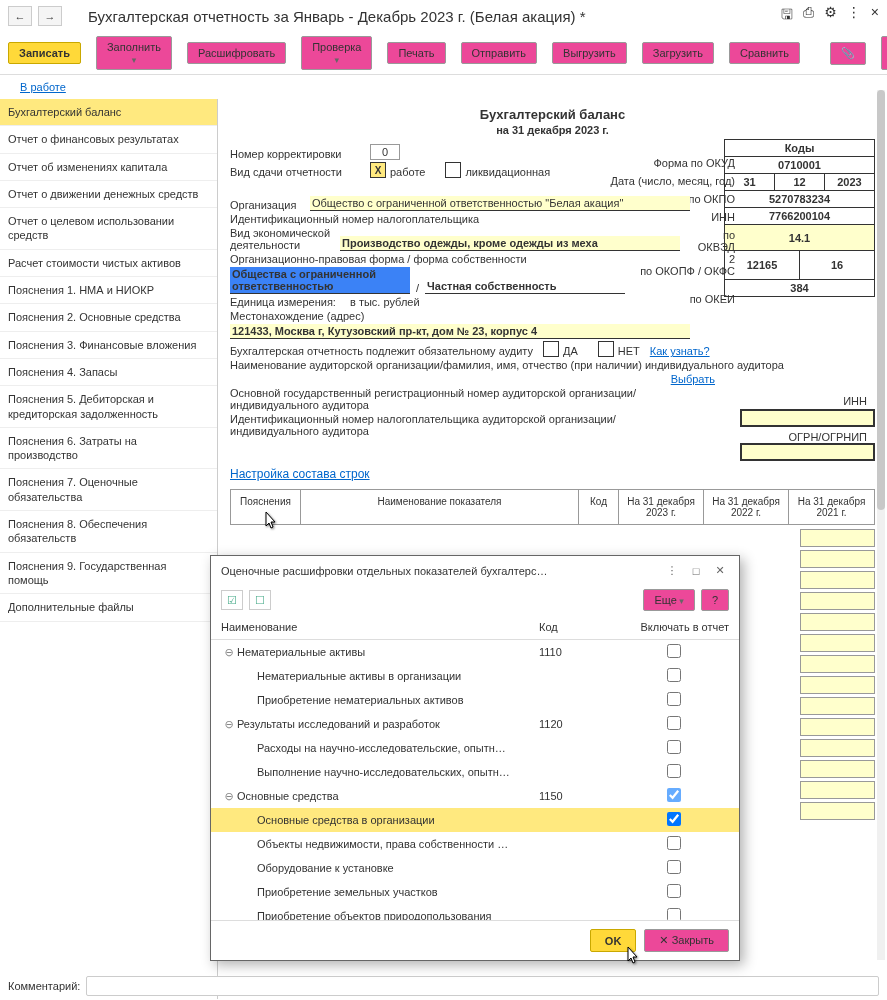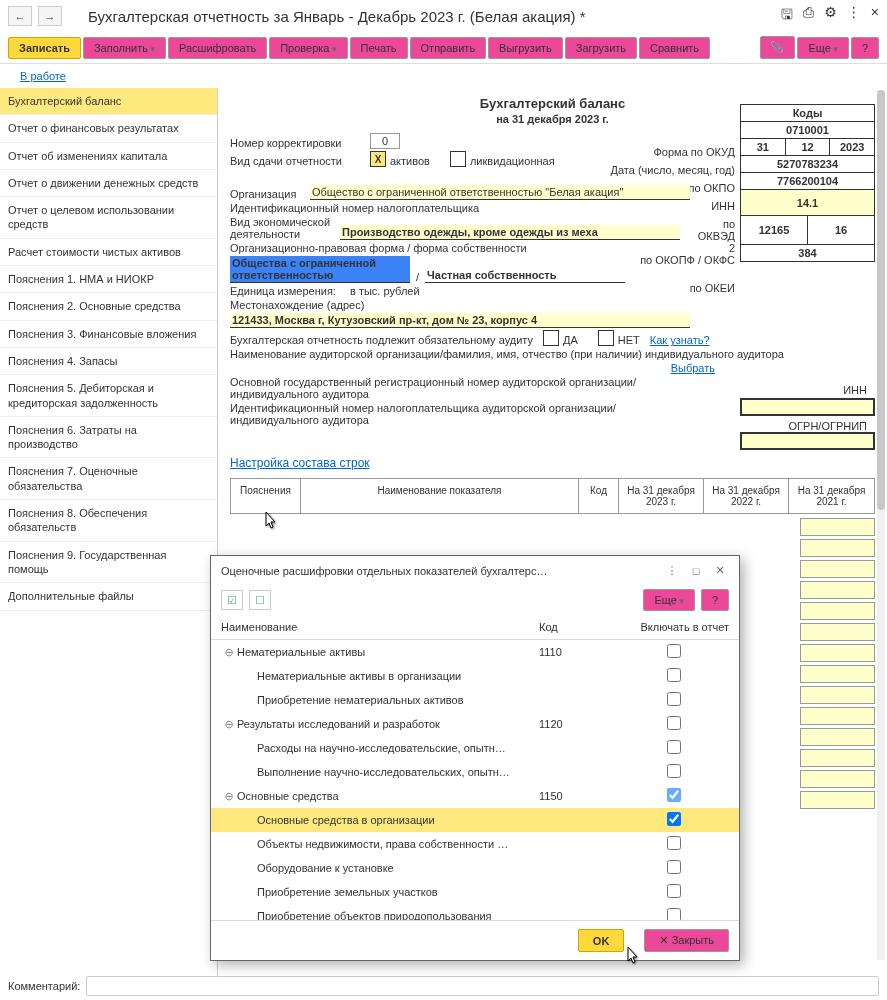--- a/index.html
+++ b/index.html
@@ -2,39 +2,39 @@
 <html><head>
 <meta charset="utf-8">
 <style>
 *{box-sizing:border-box;margin:0;padding:0;font-family:Arial,sans-serif;font-size:11px;color:#333}
 body{background:#fff;width:887px;height:1000px;overflow:hidden;position:relative}
 .titlebar{display:flex;align-items:center;padding:4px 8px;gap:6px}
 .nav-btn{width:24px;height:20px;border:1px solid #ccc;background:#f5f5f5;display:flex;align-items:center;justify-content:center;cursor:pointer}
 .title{font-size:15px;font-weight:normal;flex:1;margin-left:20px}
 .title-icons{display:flex;gap:10px;color:#aaa}
 .title-icons span{cursor:pointer;font-size:14px}
-.toolbar{display:flex;align-items:center;padding:4px 8px;gap:2px;border-bottom:1px solid #ddd}
+.toolbar{display:flex;align-items:center;padding:4px 8px;gap:15px;border-bottom:1px solid #ddd}
 .btn{padding:4px 10px;border:1px solid #999;background:#ec4899;cursor:pointer;border-radius:2px;font-size:11px}
 .btn-primary{background:#ffd939;border-color:#c9a800;font-weight:bold}
 .btn-dd::after{content:" ▾";font-size:9px;color:#666}
 .spacer{flex:1}
 .status-link{color:#0066cc;text-decoration:underline;cursor:pointer;padding:4px 10px;display:inline-block}
 .main{display:flex;height:calc(100% - 100px)}
 .sidebar{width:218px;border-right:1px solid #ccc;overflow-y:auto}
 .side-item{padding:6px 8px;border-bottom:1px solid #eee;cursor:pointer;font-size:11px;line-height:1.3}
 .side-item.active{background:#ffe97f}
 .content{flex:1;padding:8px 12px;overflow:hidden;position:relative}
 .doc-title{text-align:center;font-weight:bold;font-size:13px;margin-bottom:2px}
 .doc-sub{text-align:center;font-weight:bold;font-size:11px;margin-bottom:8px}
 .form-row{display:flex;align-items:flex-end;margin:2px 0;font-size:11px}
 .form-row .lbl{width:140px}
 .small-input{width:30px;border:1px solid #999;text-align:center;padding:1px;background:#fff}
 .chk{width:16px;height:16px;border:1px solid #333;display:inline-flex;align-items:center;justify-content:center;margin-right:4px;font-size:10px;font-weight:bold}
 .chk.on{background:#ffe97f}
-.codes-panel{position:absolute;right:12px;top:16px;width:135px}
+.codes-panel{position:absolute;right:12px;top:40px;width:151px}
 .codes-panel .hdr{border:1px solid #333;text-align:center;font-weight:bold;padding:2px;font-size:11px}
 .codes-panel .cell{border:1px solid #333;border-top:none;text-align:center;padding:2px;font-size:11px}
 .codes-panel .triple{display:flex}
 .codes-panel .triple div{flex:1;border:1px solid #333;border-top:none;text-align:center;padding:2px;font-weight:bold}
 .codes-panel .triple div+div{border-left:none}
 .codes-panel .yl{background:#ffffcc}
 .codes-panel .dbl{display:flex}
 .codes-panel .dbl div{flex:1;border:1px solid #333;border-top:none;text-align:center;padding:8px;font-weight:bold}
 .codes-panel .dbl div+div{border-left:none}
 .code-label{position:absolute;right:152px;font-size:11px;text-align:right}
@@ -58,21 +58,21 @@
 .dlg-cols .c3{width:110px;text-align:right}
 .dlg-body{max-height:280px;overflow-y:auto}
 .dlg-row{display:flex;align-items:center;padding:4px 10px}
 .dlg-row.sel{background:#ffe97f}
 .dlg-row .exp{width:16px;color:#888;cursor:pointer;text-align:center}
 .dlg-row .ind{width:20px}
 .dlg-row .nm{flex:1}
 .dlg-row .cd{width:80px}
 .dlg-row .ck{width:110px;text-align:center}
 .dlg-row input[type=checkbox]{width:14px;height:14px}
-.dlg-foot{display:flex;justify-content:flex-end;padding:8px 10px;gap:20px;border-top:1px solid #ddd}
+.dlg-foot{display:flex;justify-content:flex-end;padding:8px 10px;gap:8px;border-top:1px solid #ddd}
 .dlg-foot .btn{padding:4px 14px}
 .cursor{position:absolute;width:20px;height:24px;pointer-events:none;z-index:200}
 .cursor svg{filter:drop-shadow(1px 1px 1px rgba(0,0,0,.5))}
 .comment-bar{position:absolute;bottom:4px;left:8px;right:8px;display:flex;align-items:center;gap:6px}
 .comment-bar input{flex:1;border:1px solid #ccc;padding:3px;border-radius:2px}
 .scroll-ind{position:absolute;right:2px;top:90px;bottom:40px;width:8px;background:#f0f0f0}
 .scroll-thumb{position:absolute;right:2px;top:90px;width:8px;height:420px;background:#c8c8c8;border-radius:4px}
 </style>
 </head>
 <body>
@@ -131,21 +131,21 @@
     <div class="doc-title">Бухгалтерский баланс</div>
     <div class="doc-sub">на 31 декабря 2023 г.</div>
 
     <div class="form-row">
       <span class="lbl">Номер корректировки</span>
       <input class="small-input" value="0" style="">
     </div>
     <div class="form-row">
       <span class="lbl">Вид сдачи отчетности</span>
       <span class="chk on">X</span>
-      <span>активов</span>
+      <span>работе</span>
       <span style="width:20px"></span>
       <span class="chk"></span>
       <span>ликвидационная</span>
     </div>
 
     <div class="codes-panel">
       <div class="hdr">Коды</div>
       <div class="cell" style="font-weight:bold">0710001</div>
       <div class="triple">
         <div>31</div>

